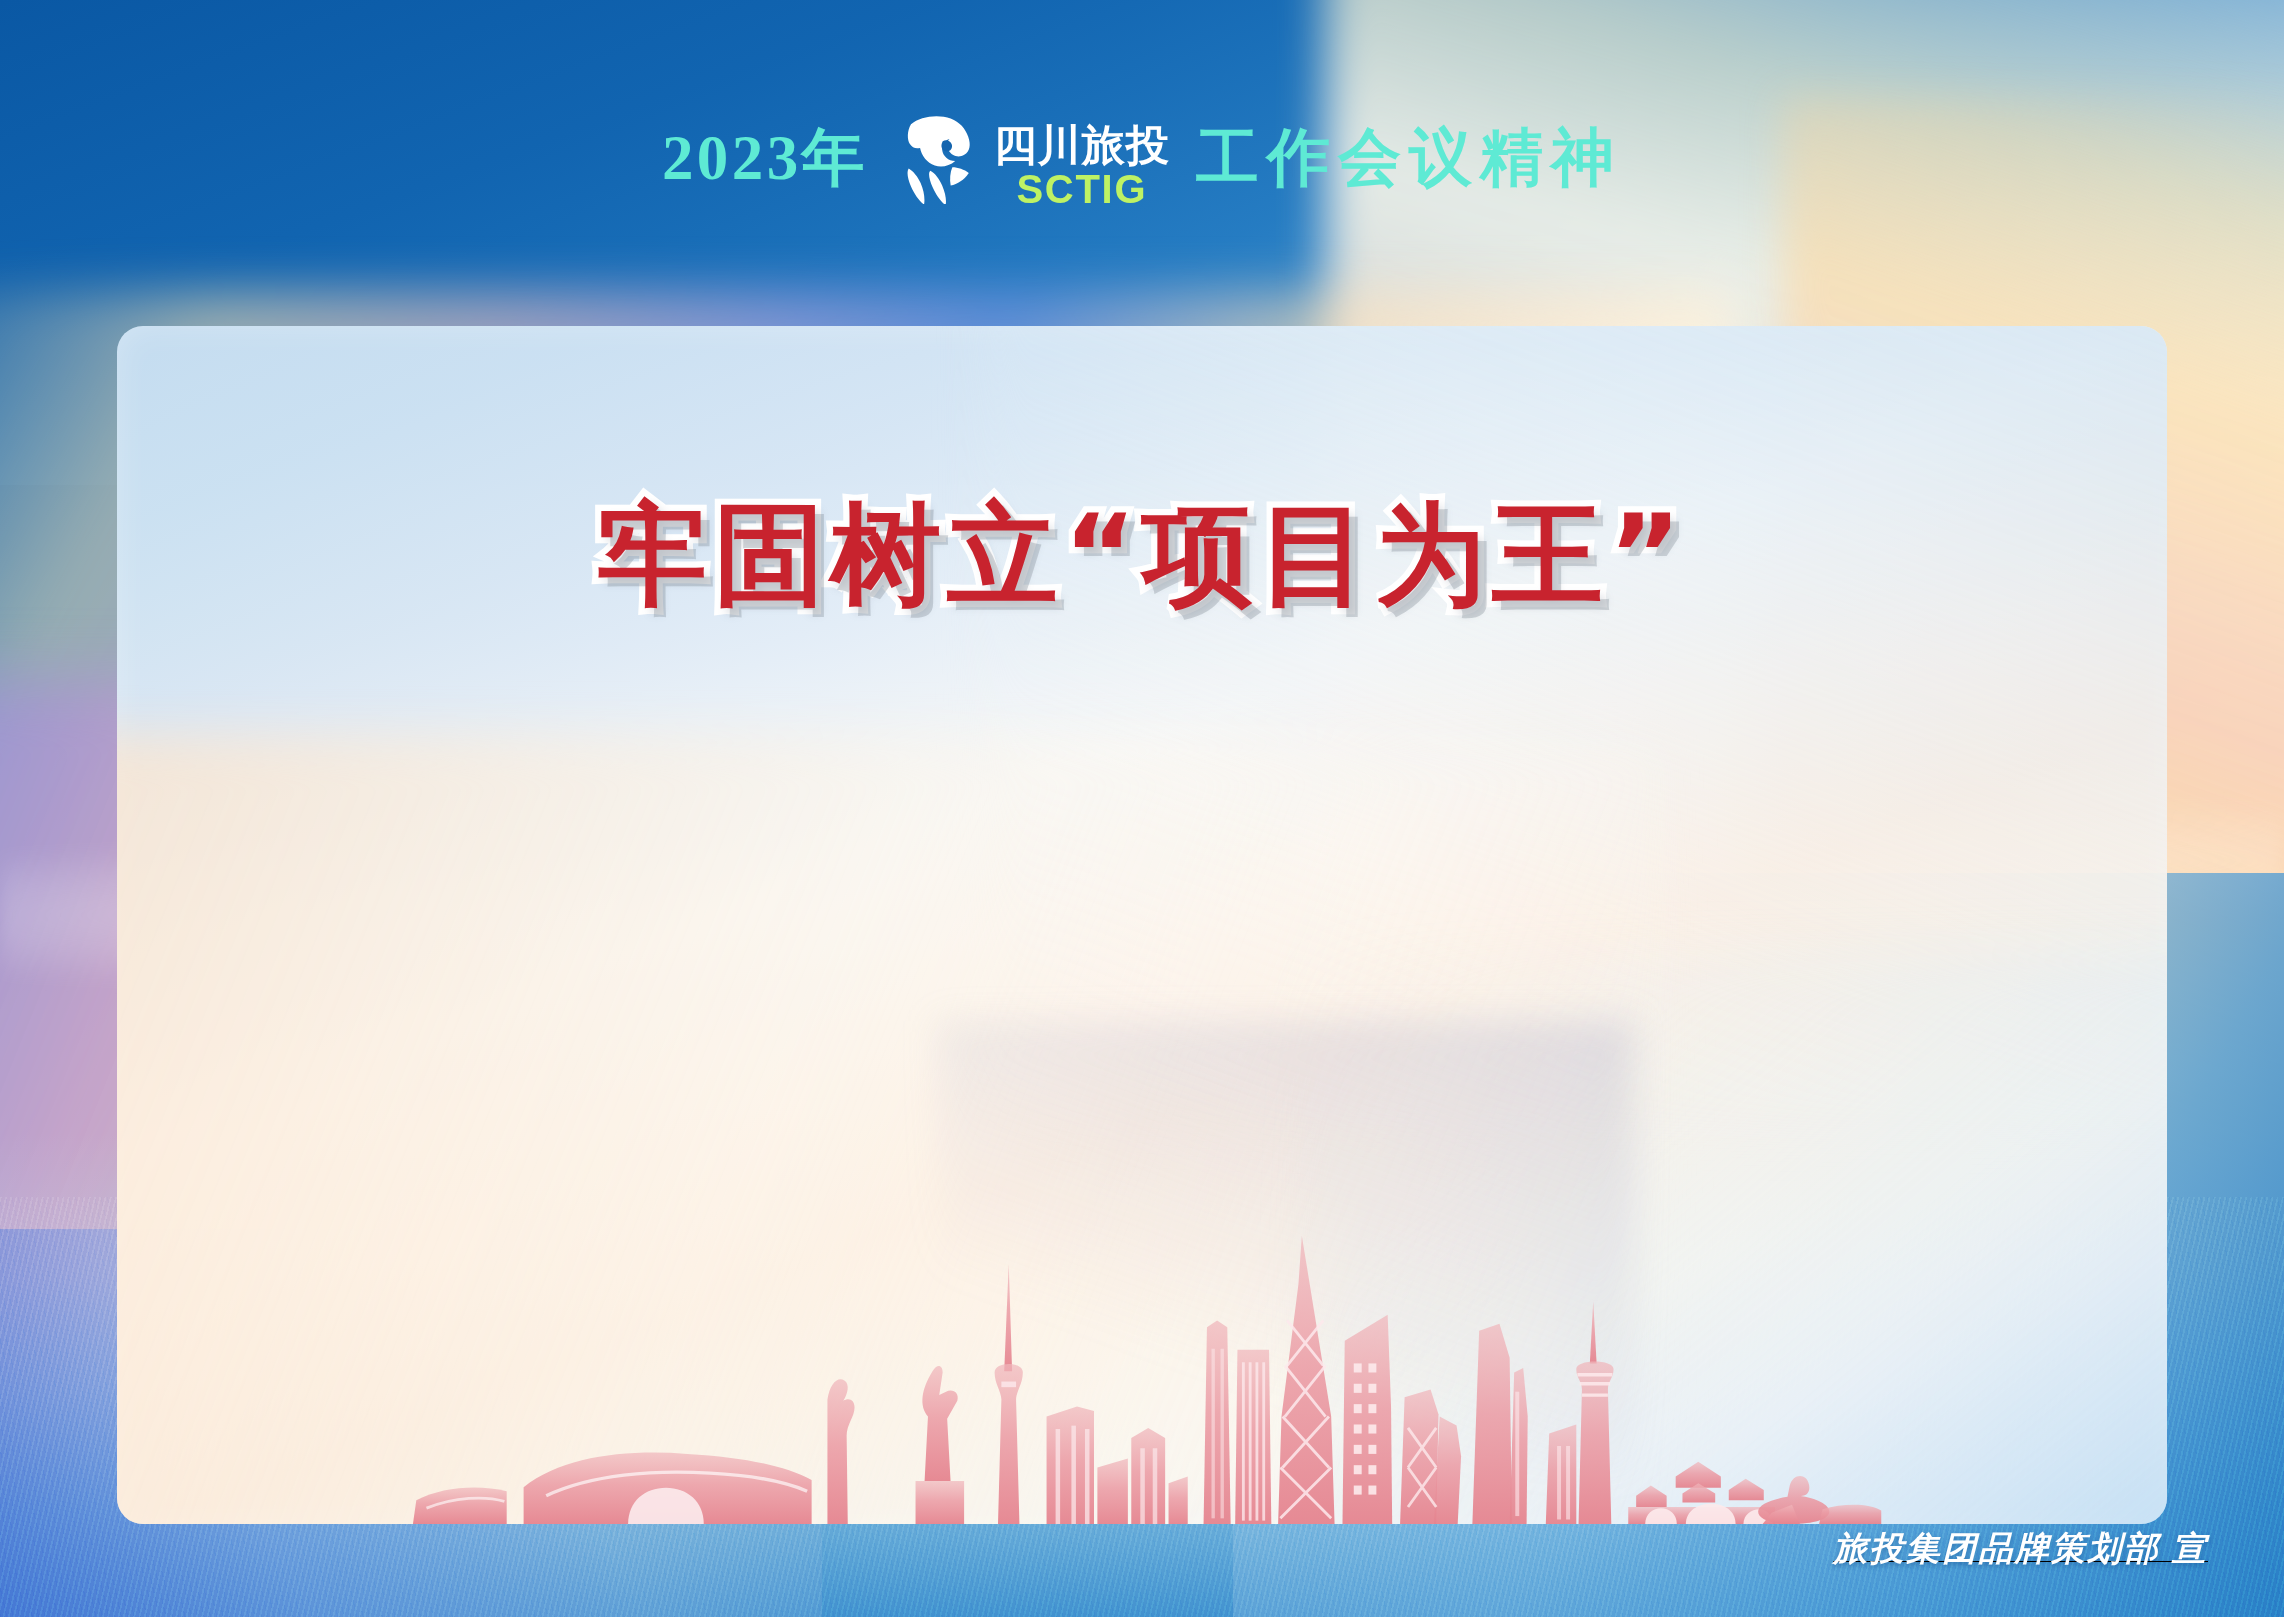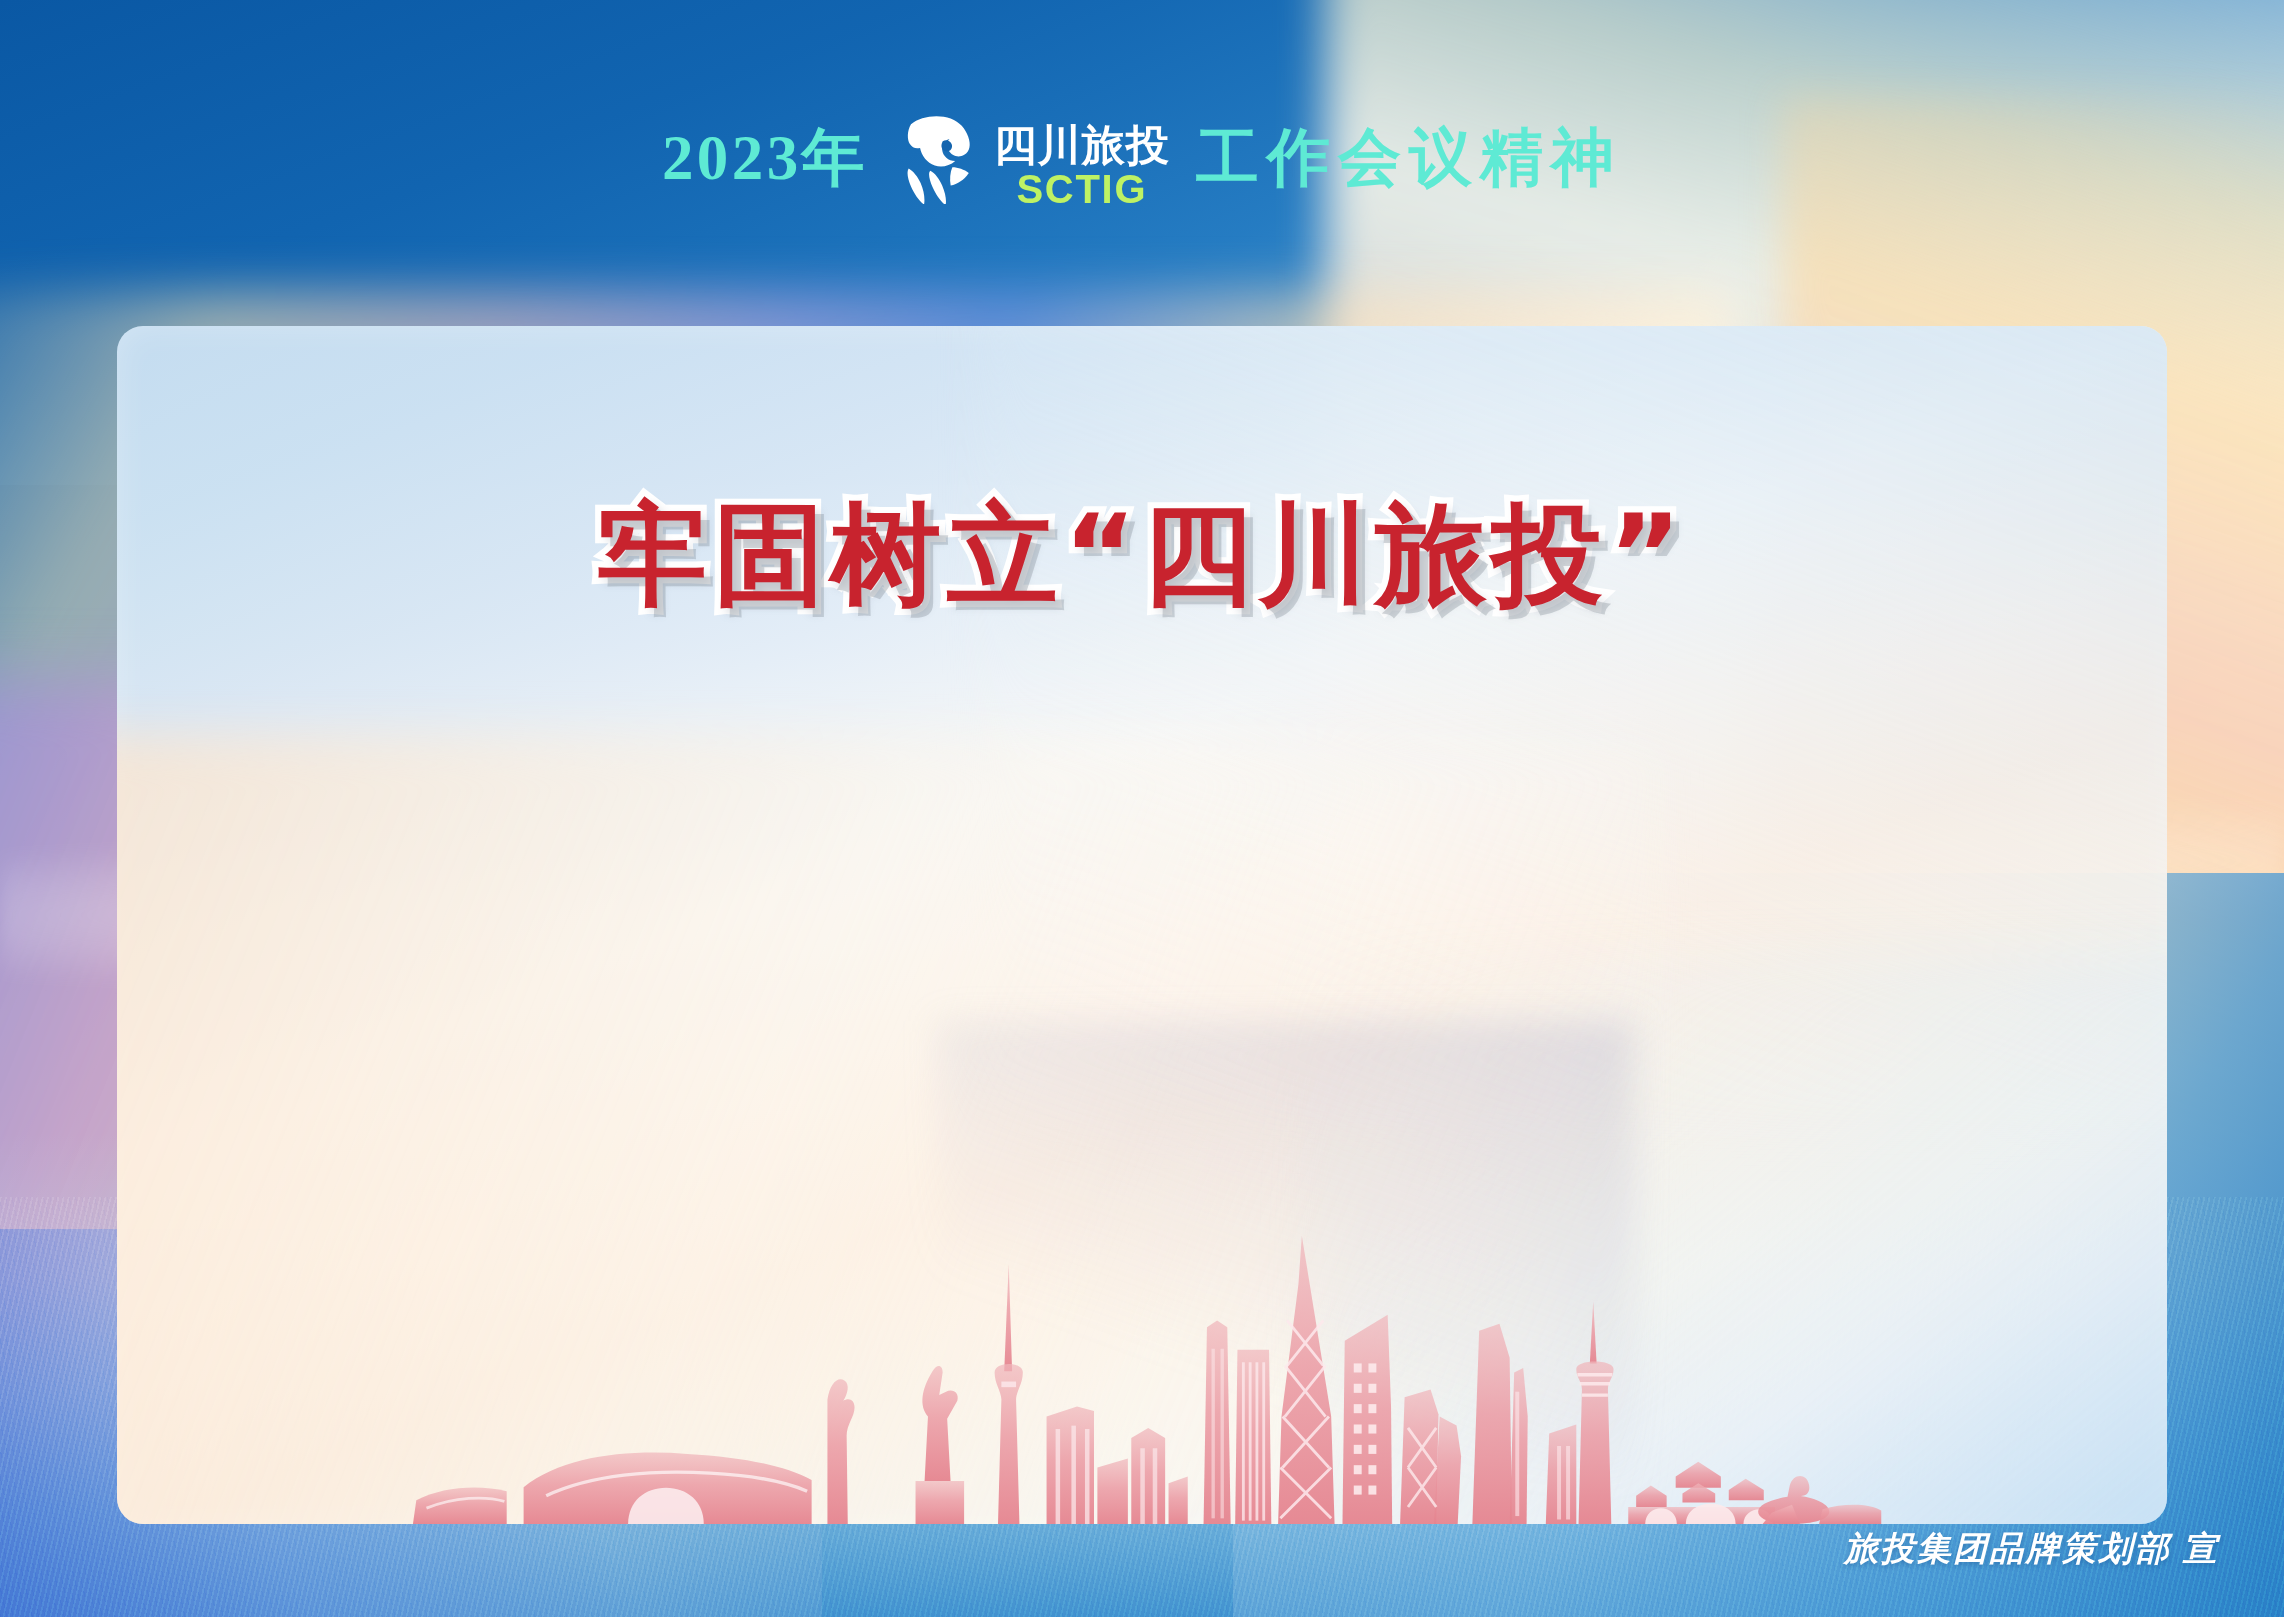--- a/index.html
+++ b/index.html
@@ -256,21 +256,21 @@
 
   
   #skyline{
     position:absolute;left:0;right:0;bottom:0;height:294px;
     z-index:5;pointer-events:none;
   }
   #skyline svg{display:block;width:100%;height:100%;}
 
   
   #footer{
-    position:absolute;right:65px;bottom:45px;z-index:8;
+    position:absolute;right:76px;bottom:45px;z-index:8;text-decoration:underline;
   }
   .footer-text{
     color:#ffffff;font-weight:700;font-style:italic;
     font-size:34px;letter-spacing:2.3px;white-space:nowrap;
     font-family:"Liberation Sans","DejaVu Sans",sans-serif;
     text-shadow:0 1.7px 5.6px rgba(22,80,140,.45);
   }
 </style>
 </head>
 <body>
@@ -320,21 +320,21 @@
   <span class="hdr-text right">工作会议精神</span>
 </div>
 
 <div id="card">
   <div class="card-wash-cool"></div>
   <div class="card-wash-cool2"></div>
   <div class="card-wash-warm"></div>
   <div class="card-haze"></div>
 
   <div id="headline">
-    <span class="hl-line">牢固树立“四川旅投”</span>
+    <span class="hl-line">牢固树立“项目为王”</span>
   </div>
 
   <div id="skyline">
     <svg viewBox="0 0 3630 520" preserveAspectRatio="none" xmlns="http://www.w3.org/2000/svg" aria-hidden="true">
       <defs>
         <linearGradient id="skyGrad" x1="0" y1="0" x2="0" y2="1">
           <stop offset="0%" stop-color="#f0b7bc" stop-opacity=".72"></stop>
           <stop offset="45%" stop-color="#eb9ba4" stop-opacity=".86"></stop>
           <stop offset="100%" stop-color="#e5848f" stop-opacity=".95"></stop>
         </linearGradient>

